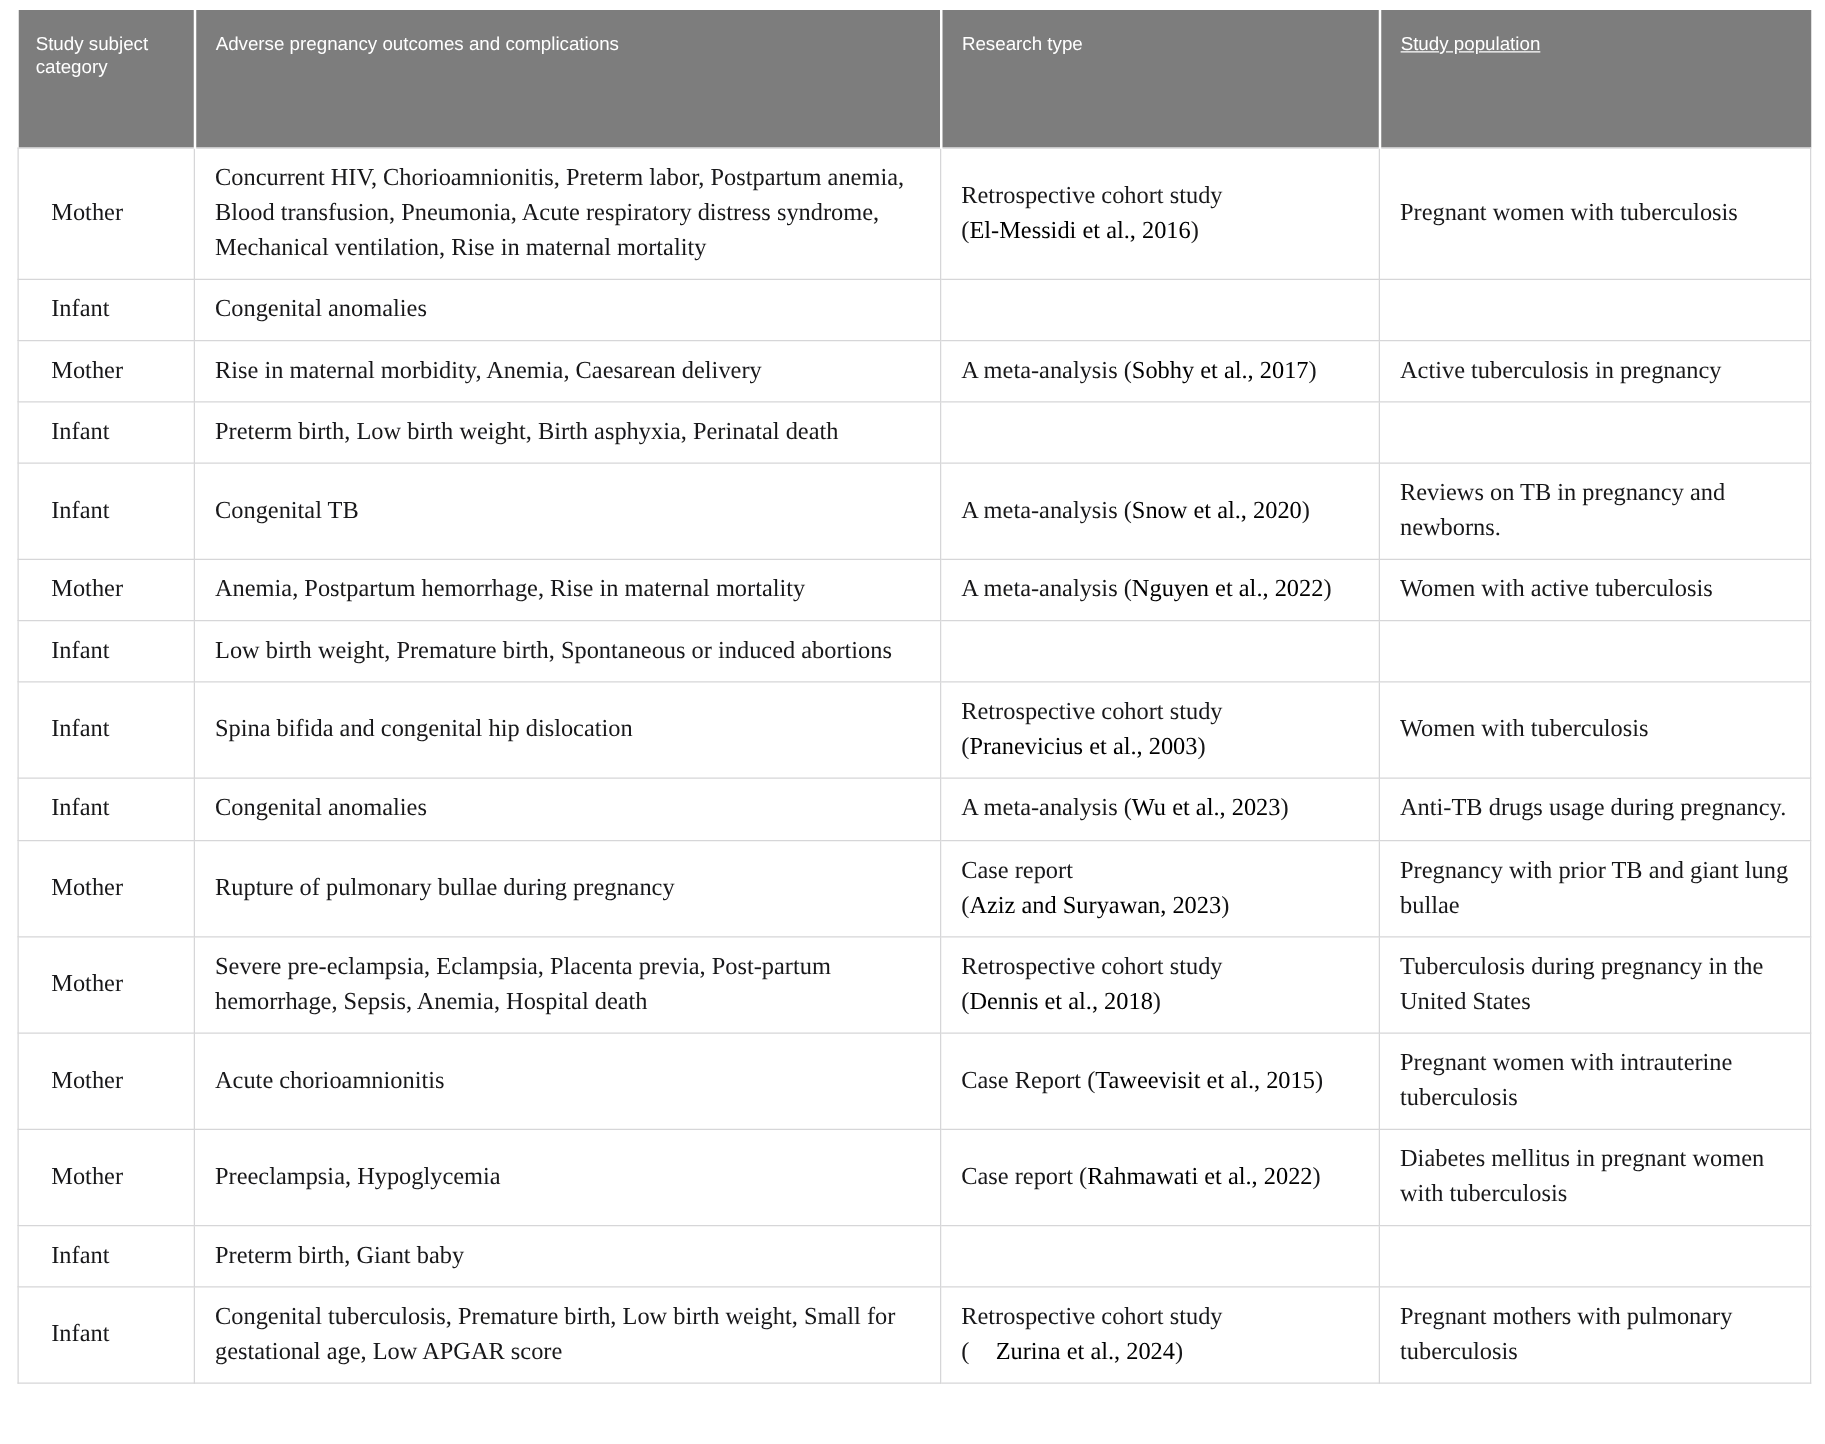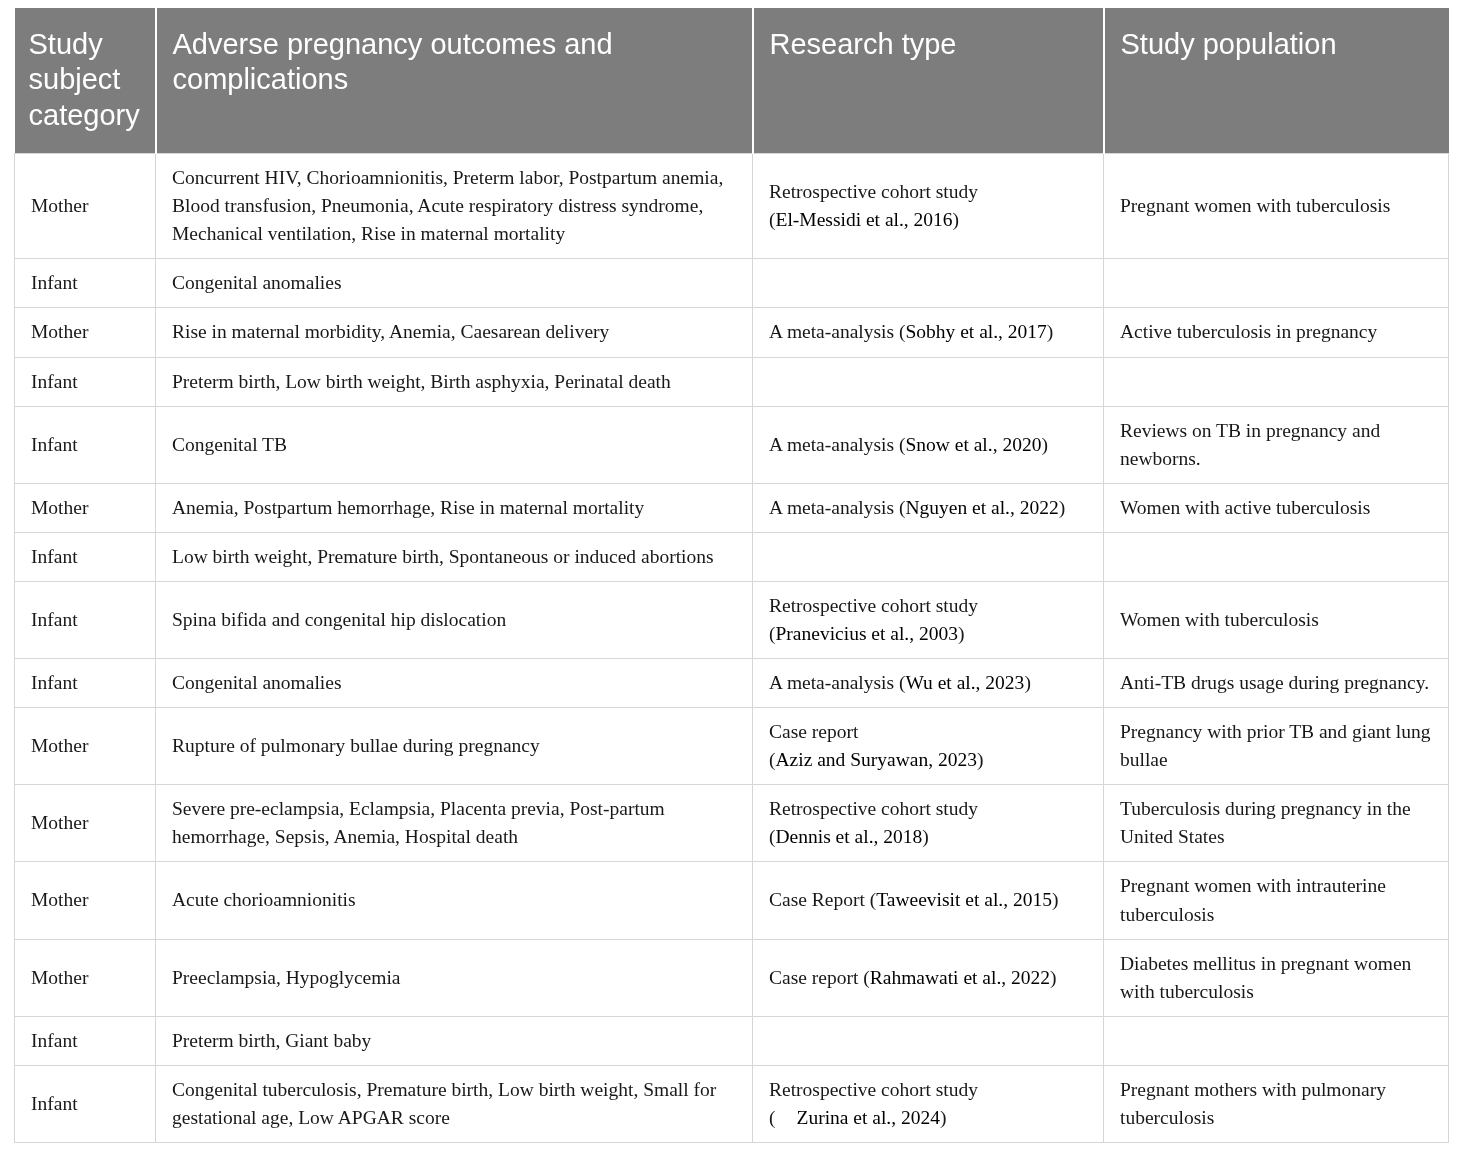--- a/index.html
+++ b/index.html
@@ -33,51 +33,52 @@
   col.c1 { width: 141px; }
   col.c2 { width: 597px; }
   col.c3 { width: 351px; }
   col.c4 { width: 345px; }
 
   thead th {
     background: #7d7d7d;
     color: #ffffff;
     font-family: "Liberation Sans", sans-serif;
     font-weight: 400;
-    font-size: 29px;
+    font-size: 15px;
     line-height: 1.22;
     text-align: left;
     vertical-align: top;
     padding: 19px 16px 20px 16px;
     border-right: 2px solid #ffffff;
     height: 110px;
     box-sizing: border-box;
   }
   thead th.last-head {
     border-right: none;
+    text-decoration: underline;
   }
   thead th.narrow-head {
     padding-left: 14px;
     padding-right: 8px;
   }
 
   tbody td {
     border: 1px solid #d6d6d8;
     border-left: none;
     border-right: 1px solid #d6d6d8;
     padding: 10px 16px 10px 16px;
     font-size: 19.5px;
     line-height: 1.44;
     vertical-align: middle;
     color: #18181a;
     box-sizing: border-box;
   }
   tbody tr td:first-child {
     border-left: 1px solid #d6d6d8;
-    padding-left: 16px;
+    padding-left: 26px;
   }
   tbody td.col-cat { white-space: nowrap; }
 
   .cite {
     color: #000000;
   }
   .paren {
     color: #18181a;
   }
   .nowrap-block { display: block; }

